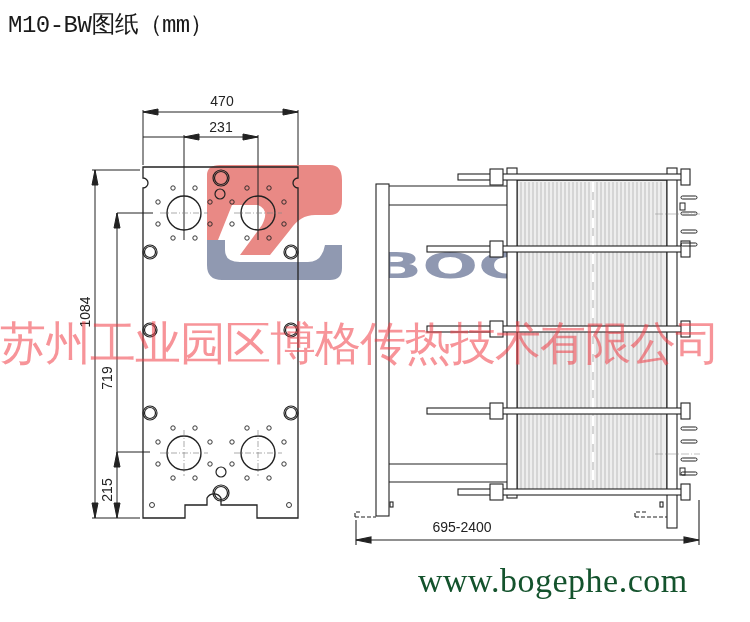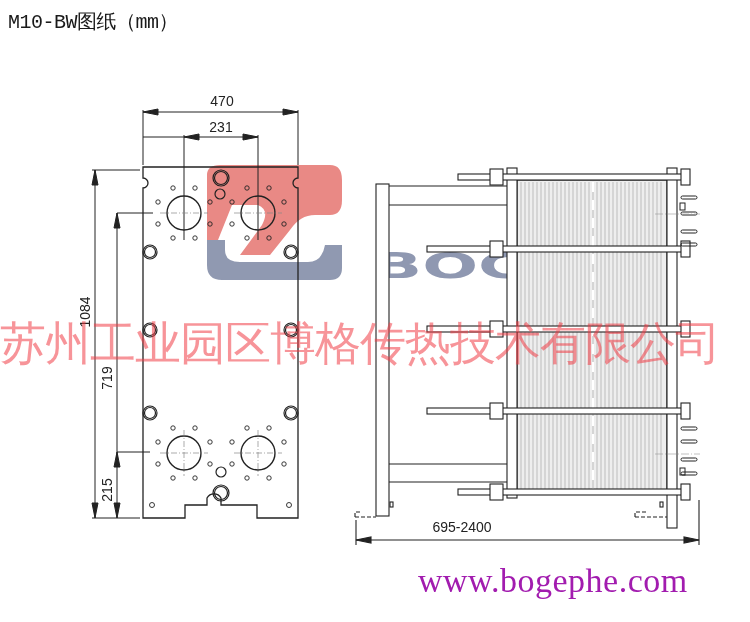--- a/index.html
+++ b/index.html
@@ -1,21 +1,21 @@
 <!DOCTYPE html>
 <html><head>
 <meta charset="utf-8">
 <style>
   html, body { margin:0; padding:0; background:#ffffff; }
   body { width:750px; height:622px; position:relative; overflow:hidden; font-family:"DejaVu Serif", serif; }
-  .title { position:absolute; left:8px; top:8px; font-family:"Liberation Mono","DejaVu Sans Mono", monospace; font-size:20px; color:#1a1a1a; letter-spacing:-0.5px; }
+  .title { position:absolute; left:8px; top:8px; font-family:"Liberation Mono","DejaVu Sans Mono", monospace; font-size:24px; color:#1a1a1a; letter-spacing:-0.5px; }
   svg.drawing { position:absolute; left:0; top:0; }
   .dim { font-family:"Liberation Sans", sans-serif; font-size:14px; fill:#222; }
   .watermark { position:absolute; left:0; top:315px; width:656px; font-family:"DejaVu Sans", sans-serif; font-size:46px; color:rgba(240,60,70,0.55); letter-spacing:-1px; white-space:nowrap; line-height:56px; }
-  .url { position:absolute; left:418px; top:562px; font-family:"Liberation Serif","DejaVu Serif", serif; font-size:34px; color:#a21caf; letter-spacing:0.5px;text-align:right; }
+  .url { position:absolute; left:418px; top:562px; font-family:"Liberation Serif","DejaVu Serif", serif; font-size:34px; color:#14532d; letter-spacing:0.5px;text-align:right; }
   .boge { font-family:"DejaVu Sans", sans-serif; font-weight:bold; }
 </style>
 </head>
 <body>
 
 <div class="title">M10-BW图纸（mm）</div>
 
 <svg class="drawing" width="750" height="622" viewBox="0 0 750 622" xmlns="http://www.w3.org/2000/svg">
 
   <g>

